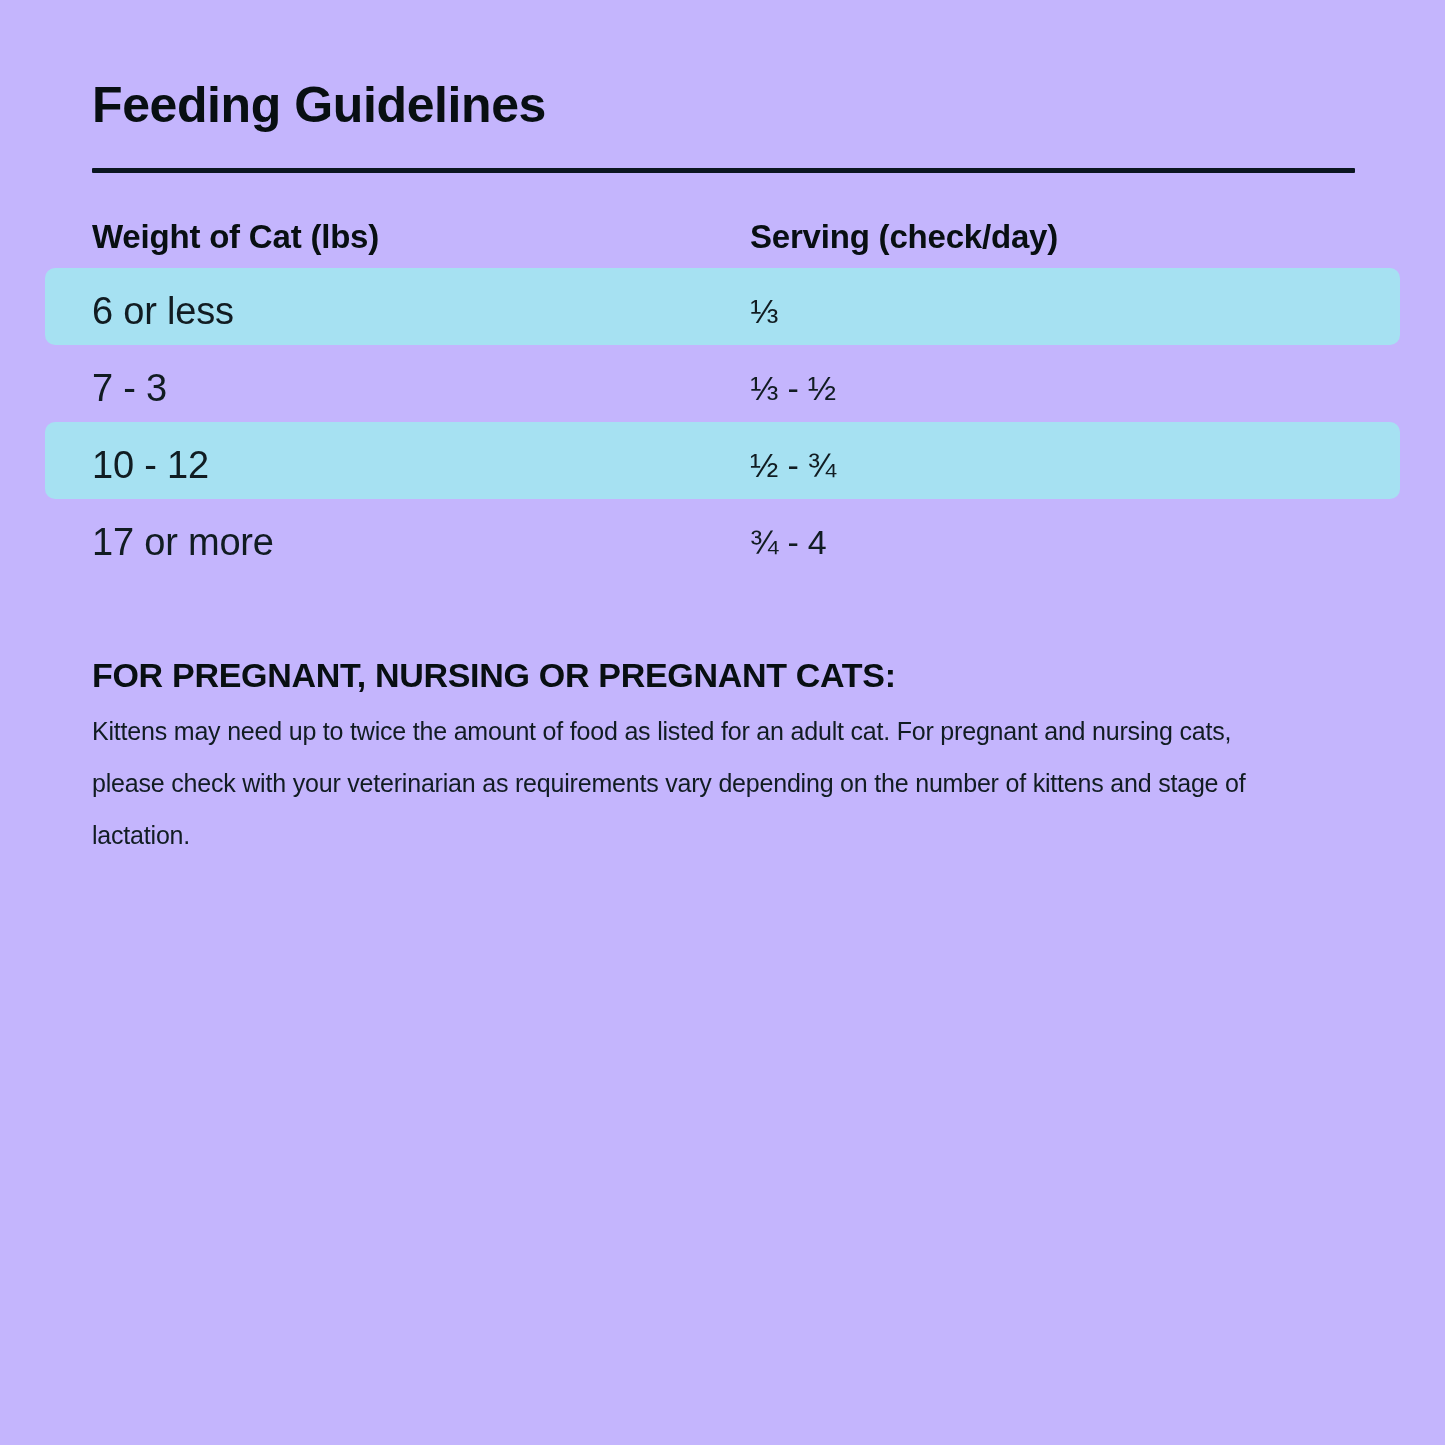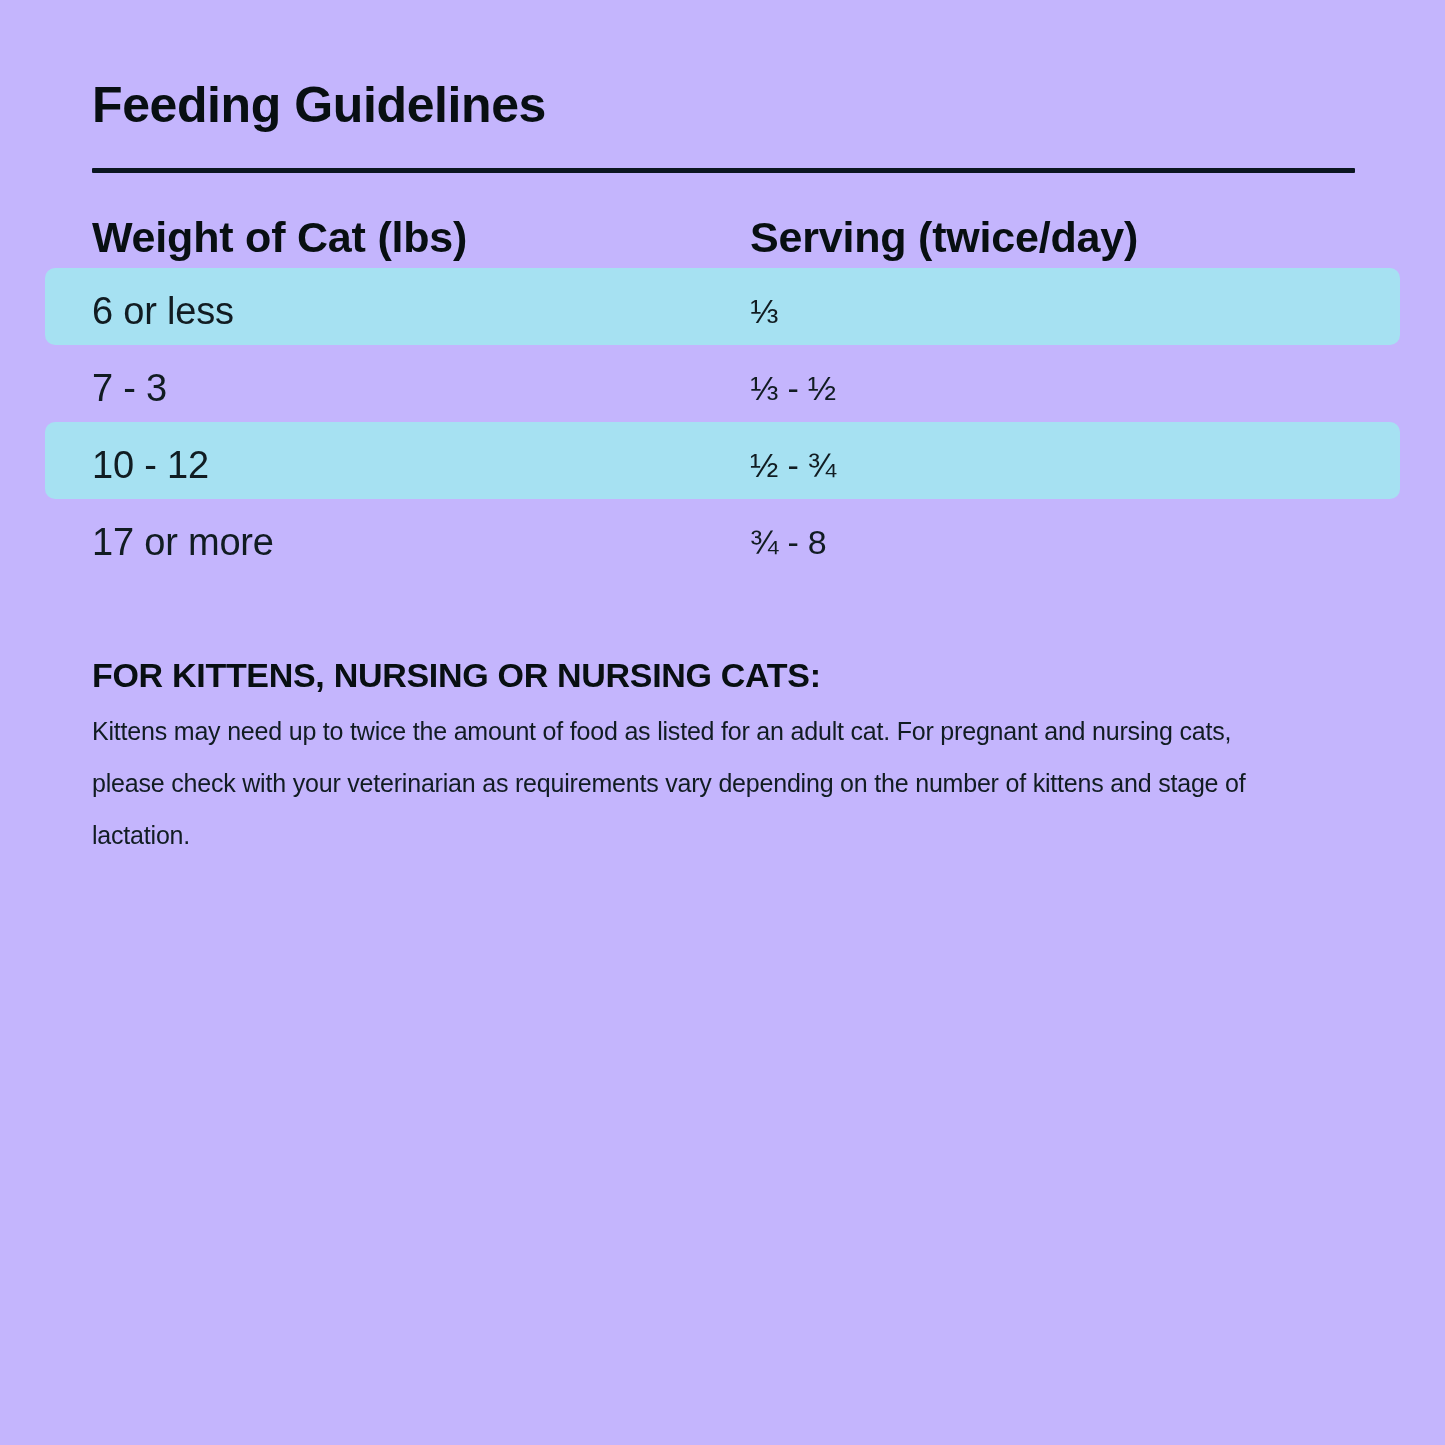--- a/index.html
+++ b/index.html
@@ -53,21 +53,21 @@
     width: 1445px;
   }
 
   .thead {
     position: relative;
     height: 62px;
   }
   .th {
     position: absolute;
     top: 0;
-    font-size: 43px;
+    font-size: 33px;
     font-weight: 800;
     letter-spacing: -0.2px;
     line-height: 62px;
     color: #080F12;
     white-space: nowrap;
   }
   .th.col-weight { left: 92px; }
   .th.col-serving { left: 750px; }
 
   .rows {
@@ -138,21 +138,21 @@
 <div class="sheet">
 
   <div class="title">Feeding Guidelines</div>
 
   <div class="title-rule"></div>
 
   <div class="table">
 
     <div class="thead">
       <div class="th col-weight">Weight of Cat (lbs)</div>
-      <div class="th col-serving">Serving (twice/day)</div>
+      <div class="th col-serving">Serving (check/day)</div>
     </div>
 
     <div class="rows" id="table-rows">
         <div class="row striped">
           <div class="row-bg"></div>
           <div class="cell col-weight">6 or less</div>
           <div class="cell col-serving">⅓</div>
         </div>
         <div class="row">
           <div class="row-bg"></div>
@@ -160,24 +160,24 @@
           <div class="cell col-serving">⅓ - ½</div>
         </div>
         <div class="row striped">
           <div class="row-bg"></div>
           <div class="cell col-weight">10 - 12</div>
           <div class="cell col-serving">½ - ¾</div>
         </div>
         <div class="row">
           <div class="row-bg"></div>
           <div class="cell col-weight">17 or more</div>
-          <div class="cell col-serving">¾ - 8</div>
+          <div class="cell col-serving">¾ - 4</div>
         </div>
       </div>
 
   </div>
 
   <div class="note">
-    <div class="note-heading">FOR KITTENS, NURSING OR NURSING CATS:</div>
+    <div class="note-heading">FOR PREGNANT, NURSING OR PREGNANT CATS:</div>
     <div class="note-body">Kittens may need up to twice the amount of food as listed for an adult cat. For pregnant and nursing cats, please check with your veterinarian as requirements vary depending on the number of kittens and stage of lactation.</div>
   </div>
 
 </div>
 
 </body></html>

